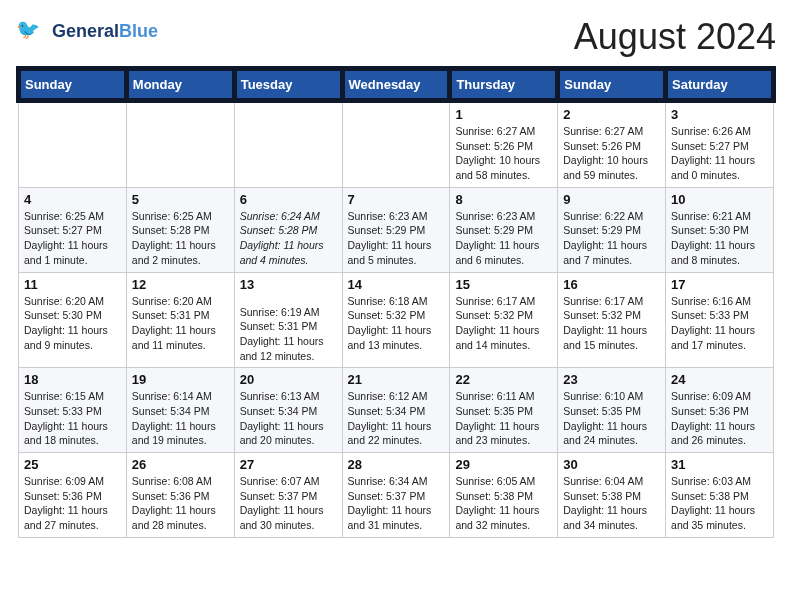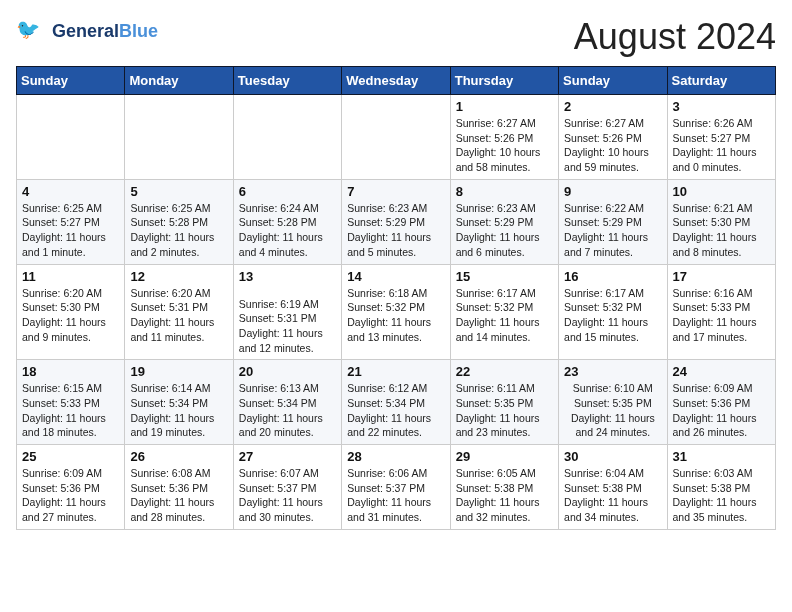--- a/index.html
+++ b/index.html
@@ -51,21 +51,21 @@
       width: 100%;
       border-collapse: collapse;
       font-size: 11px;
     }
     .calendar th {
       background: #2255a4;
       color: #fff;
       padding: 6px 4px;
       text-align: left;
       font-size: 13px;
-      border: 1px solid #0f172a;
+      border: 5px solid #0f172a;
     }
     .calendar td {
       border: 1px solid #ccc;
       vertical-align: top;
       padding: 4px 5px;
       width: 108px;
       min-height: 90px;
       background: #fff;
     }
     .calendar tr:nth-child(even) td {
@@ -148,21 +148,21 @@
 Daylight: 11 hours and 1 minute.</div>
         </td>
         <td>
           <div class="day-num">5</div>
           <div class="day-info" style="white-space: pre-line;">Sunrise: 6:25 AM
 Sunset: 5:28 PM
 Daylight: 11 hours and 2 minutes.</div>
         </td>
         <td>
           <div class="day-num">6</div>
-          <div class="day-info" style="white-space: pre-line;">Sunrise: 6:24 AM
+          <div class="day-info" style="white-space: pre-line; font-style: italic;">Sunrise: 6:24 AM
 Sunset: 5:28 PM
 Daylight: 11 hours and 4 minutes.</div>
         </td>
         <td>
           <div class="day-num">7</div>
           <div class="day-info" style="white-space: pre-line;">Sunrise: 6:23 AM
 Sunset: 5:29 PM
 Daylight: 11 hours and 5 minutes.</div>
         </td>
         <td>
@@ -254,21 +254,21 @@
 Daylight: 11 hours and 22 minutes.</div>
         </td>
         <td>
           <div class="day-num">22</div>
           <div class="day-info" style="white-space: pre-line;">Sunrise: 6:11 AM
 Sunset: 5:35 PM
 Daylight: 11 hours and 23 minutes.</div>
         </td>
         <td>
           <div class="day-num">23</div>
-          <div class="day-info" style="white-space: pre-line; text-align: center;">Sunrise: 6:10 AM
+          <div class="day-info" style="white-space: pre-line;">Sunrise: 6:10 AM
 Sunset: 5:35 PM
 Daylight: 11 hours and 24 minutes.</div>
         </td>
         <td>
           <div class="day-num">24</div>
           <div class="day-info" style="white-space: pre-line;">Sunrise: 6:09 AM
 Sunset: 5:36 PM
 Daylight: 11 hours and 26 minutes.</div>
         </td>
       </tr>
@@ -286,21 +286,21 @@
 Daylight: 11 hours and 28 minutes.</div>
         </td>
         <td>
           <div class="day-num">27</div>
           <div class="day-info" style="white-space: pre-line;">Sunrise: 6:07 AM
 Sunset: 5:37 PM
 Daylight: 11 hours and 30 minutes.</div>
         </td>
         <td>
           <div class="day-num">28</div>
-          <div class="day-info" style="white-space: pre-line;">Sunrise: 6:06 AM
+          <div class="day-info" style="white-space: pre-line;">Sunrise: 6:34 AM
 Sunset: 5:37 PM
 Daylight: 11 hours and 31 minutes.</div>
         </td>
         <td>
           <div class="day-num">29</div>
           <div class="day-info" style="white-space: pre-line;">Sunrise: 6:05 AM
 Sunset: 5:38 PM
 Daylight: 11 hours and 32 minutes.</div>
         </td>
         <td>

